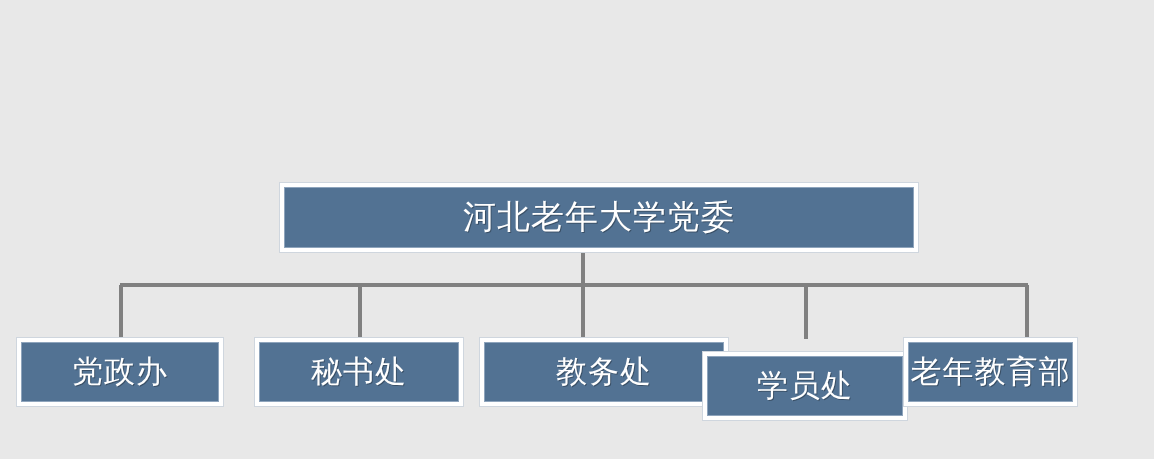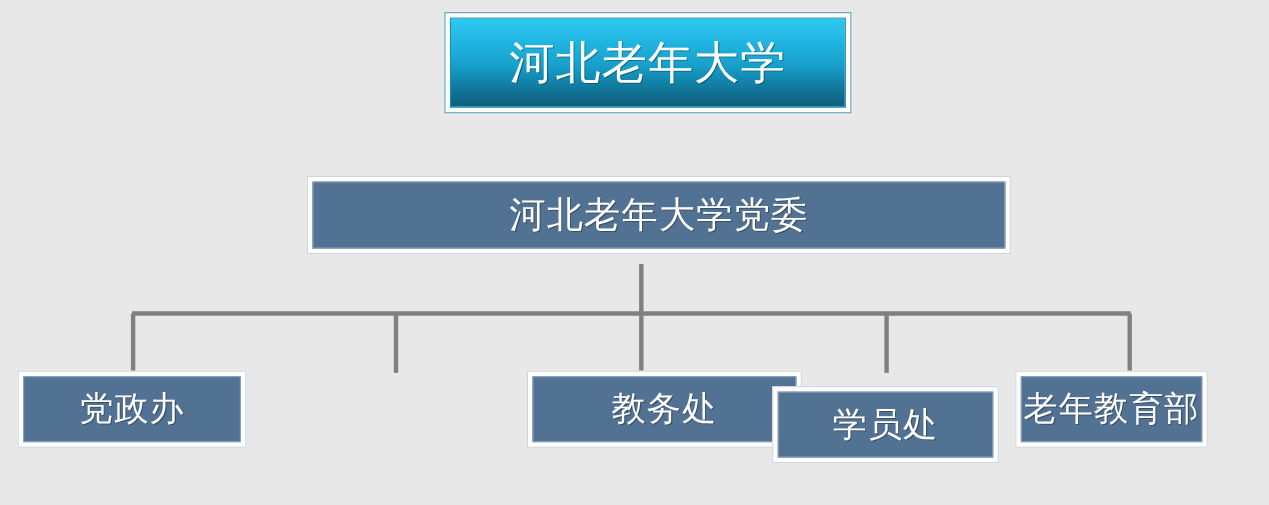--- a/index.html
+++ b/index.html
@@ -79,69 +79,69 @@
     justify-content: center;
   }
 
   
   #node-title {
     left: 404px;  top: 11px;   width: 370px;  height: 92px;
   }
   #node-title .label { font-size: 41px; }
 
   #node-party {
-    left: 279px;  top: 160px;  width: 640px;  height: 71px;
+    left: 279px;  top: 182px;  width: 640px;  height: 71px;
   }
   #node-party .label { font-size: 33px; }
 
   .leaf { height: 70px; }
   .leaf .label { font-size: 31px; }
 
   #node-leaf-0 { left: 16px;   top: 337px; width: 208px; font-family: Liberation Mono, monospace; }
   #node-leaf-1 { left: 254px;  top: 337px; width: 210px; }
   #node-leaf-2 { left: 479px;  top: 337px; width: 250px; }
   #node-leaf-3 { left: 702px;  top: 337px; width: 206px; margin-top: 14px; }
-  #node-leaf-4 { left: 923px;  top: 337px; width: 175px; }
+  #node-leaf-4 { left: 903px;  top: 337px; width: 175px; }
 </style>
 </head>
 <body>
 
 <div id="chart">
 
   <svg class="connectors" viewBox="0 0 1154 459" width="1154" height="459">
 
     <line x1="583" y1="240" x2="583" y2="286" stroke="#808080" stroke-width="4"></line>
 
     <line x1="120" y1="285" x2="1028" y2="285" stroke="#808080" stroke-width="4"></line>
 
     <line x1="121" y1="285" x2="121" y2="339" stroke="#808080" stroke-width="4"></line>
     <line x1="360" y1="285" x2="360" y2="339" stroke="#808080" stroke-width="4"></line>
     <line x1="583" y1="285" x2="583" y2="339" stroke="#808080" stroke-width="4"></line>
     <line x1="806" y1="285" x2="806" y2="339" stroke="#808080" stroke-width="4"></line>
     <line x1="1027" y1="285" x2="1027" y2="339" stroke="#808080" stroke-width="4"></line>
   </svg>
 
-  <div id="node-title" class="node frame-title">
-    <div class="inner">
-      <span class="label">河北老年大学</span>
-    </div>
-  </div>
 
   <div id="node-party" class="node frame-steel">
     <div class="inner">
       <span class="label">河北老年大学党委</span>
     </div>
   </div>
 
   <div id="node-leaf-0" class="node leaf frame-steel">
     <div class="inner">
       <span class="label">党政办</span>
     </div>
   </div>
 
+  <div id="node-leaf-1" class="node leaf frame-steel">
+    <div class="inner">
+      <span class="label">秘书处</span>
+    </div>
+  </div>
 
   <div id="node-leaf-2" class="node leaf frame-steel">
     <div class="inner">
       <span class="label">教务处</span>
     </div>
   </div>
 
   <div id="node-leaf-3" class="node leaf frame-steel">
     <div class="inner">
       <span class="label">学员处</span>

